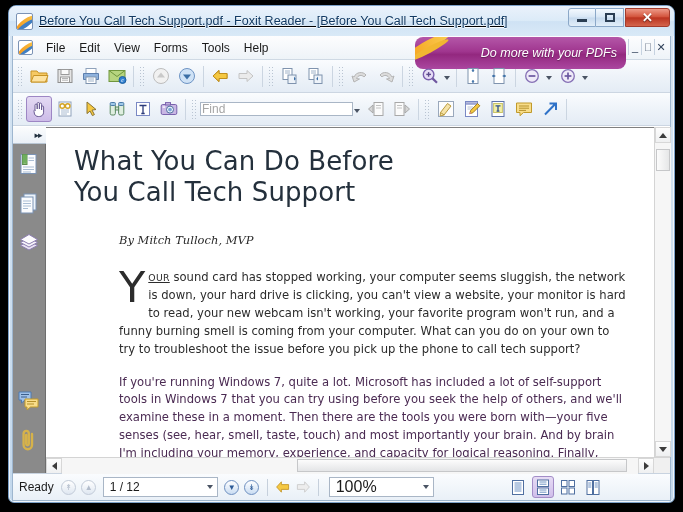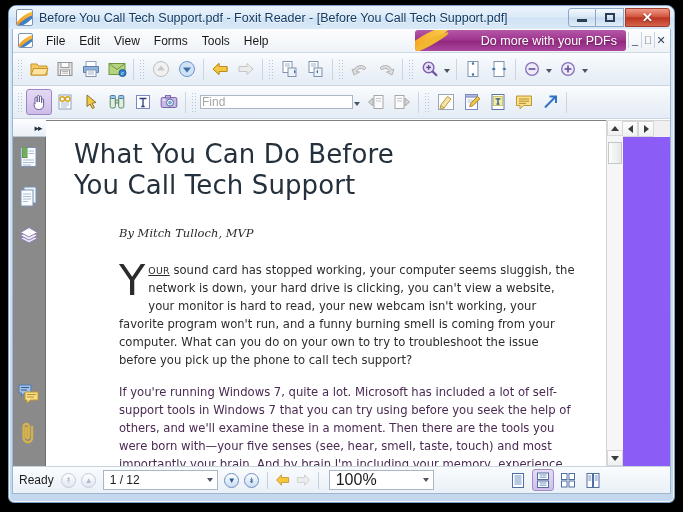--- a/index.html
+++ b/index.html
@@ -18,24 +18,24 @@
     border-radius: 8px 8px 6px 6px;
     background: linear-gradient(180deg,#d5e4f2 0%, #cfe0f0 40%, #c3d8ec 100%);
     border: 1px solid #7ba0c8;
     box-shadow: 0 0 5px rgba(0,0,0,.55), inset 0 0 0 1px rgba(255,255,255,.75);
     padding: 0;
   }
 
   
   #titlebar {
     position: relative;
-    height: 23px;
+    height: 30px;
     border-radius: 7px 7px 0 0;
     background: linear-gradient(180deg,#eaf2fb 0%, #dcebf8 48%, #cfe2f4 52%, #d9e9f7 100%);
-    display: flex; align-items: center;
+    display: flex; align-items: center; text-decoration: underline;
   }
   #app-icon {
     width: 17px; height: 17px; margin-left: 7px; margin-right: 6px;
     flex: none; position: relative;
     background: #fff;
     border: 1px solid #7b93b5;
     border-radius: 2px;
     overflow: hidden;
   }
   #app-icon::before {
@@ -113,25 +113,26 @@
     content:""; position:absolute; left:-1px; top:8px;
     width:18px; height:3px; border-radius:50%;
     background: #3f7fc4; transform: rotate(-34deg);
   }
   .menu-item {
     font-size: 12px; color: #1a1a1a; padding: 3px 7px;
     white-space: nowrap;
   }
   #promo {
     position: absolute; right: 44px; top: 1px;
-    height: 21px; width: 211px;
+    height: 32px; width: 211px;
     background: linear-gradient(180deg,#b457a8 0%, #a0368f 45%, #93287f 55%, #ab47a0 100%);
-    border-radius: 3px;
+    border-radius: 8px;
     display: flex; align-items: center; justify-content: flex-end;
     overflow: hidden;
+    font-style: italic;
   }
   #promo-swoosh {
     position: absolute; left: -6px; top: -3px; width: 46px; height: 27px;
     overflow: hidden;
   }
   #promo-swoosh::before {
     content:""; position:absolute; left:-4px; top:6px;
     width: 48px; height: 9px; border-radius: 50%;
     background: linear-gradient(90deg,#f6a11d,#f9cf52);
     transform: rotate(-28deg);
@@ -215,22 +216,22 @@
     color: #22303f; font-size: 9px; letter-spacing: -1px;
   }
   .side-btn {
     width: 33px; height: 40px; flex: none;
     display: flex; align-items: center; justify-content: center;
   }
 
   
   #doc-area {
     flex: 1; min-width: 0;
-    display: flex; flex-direction: row;
-    background: #8b5cf6;
+    display: flex; flex-direction: column;
+    background: #e5e5e5;
   }
   #doc-scrollrow { flex: 1; display: flex; min-height: 0; }
   #page-wrap {
     flex: 1; min-width: 0; overflow: hidden;
     background: #808080;
     display: flex; justify-content: center;
     padding-top: 1px;
   }
   #page {
     width: 100%; height: 100%;

